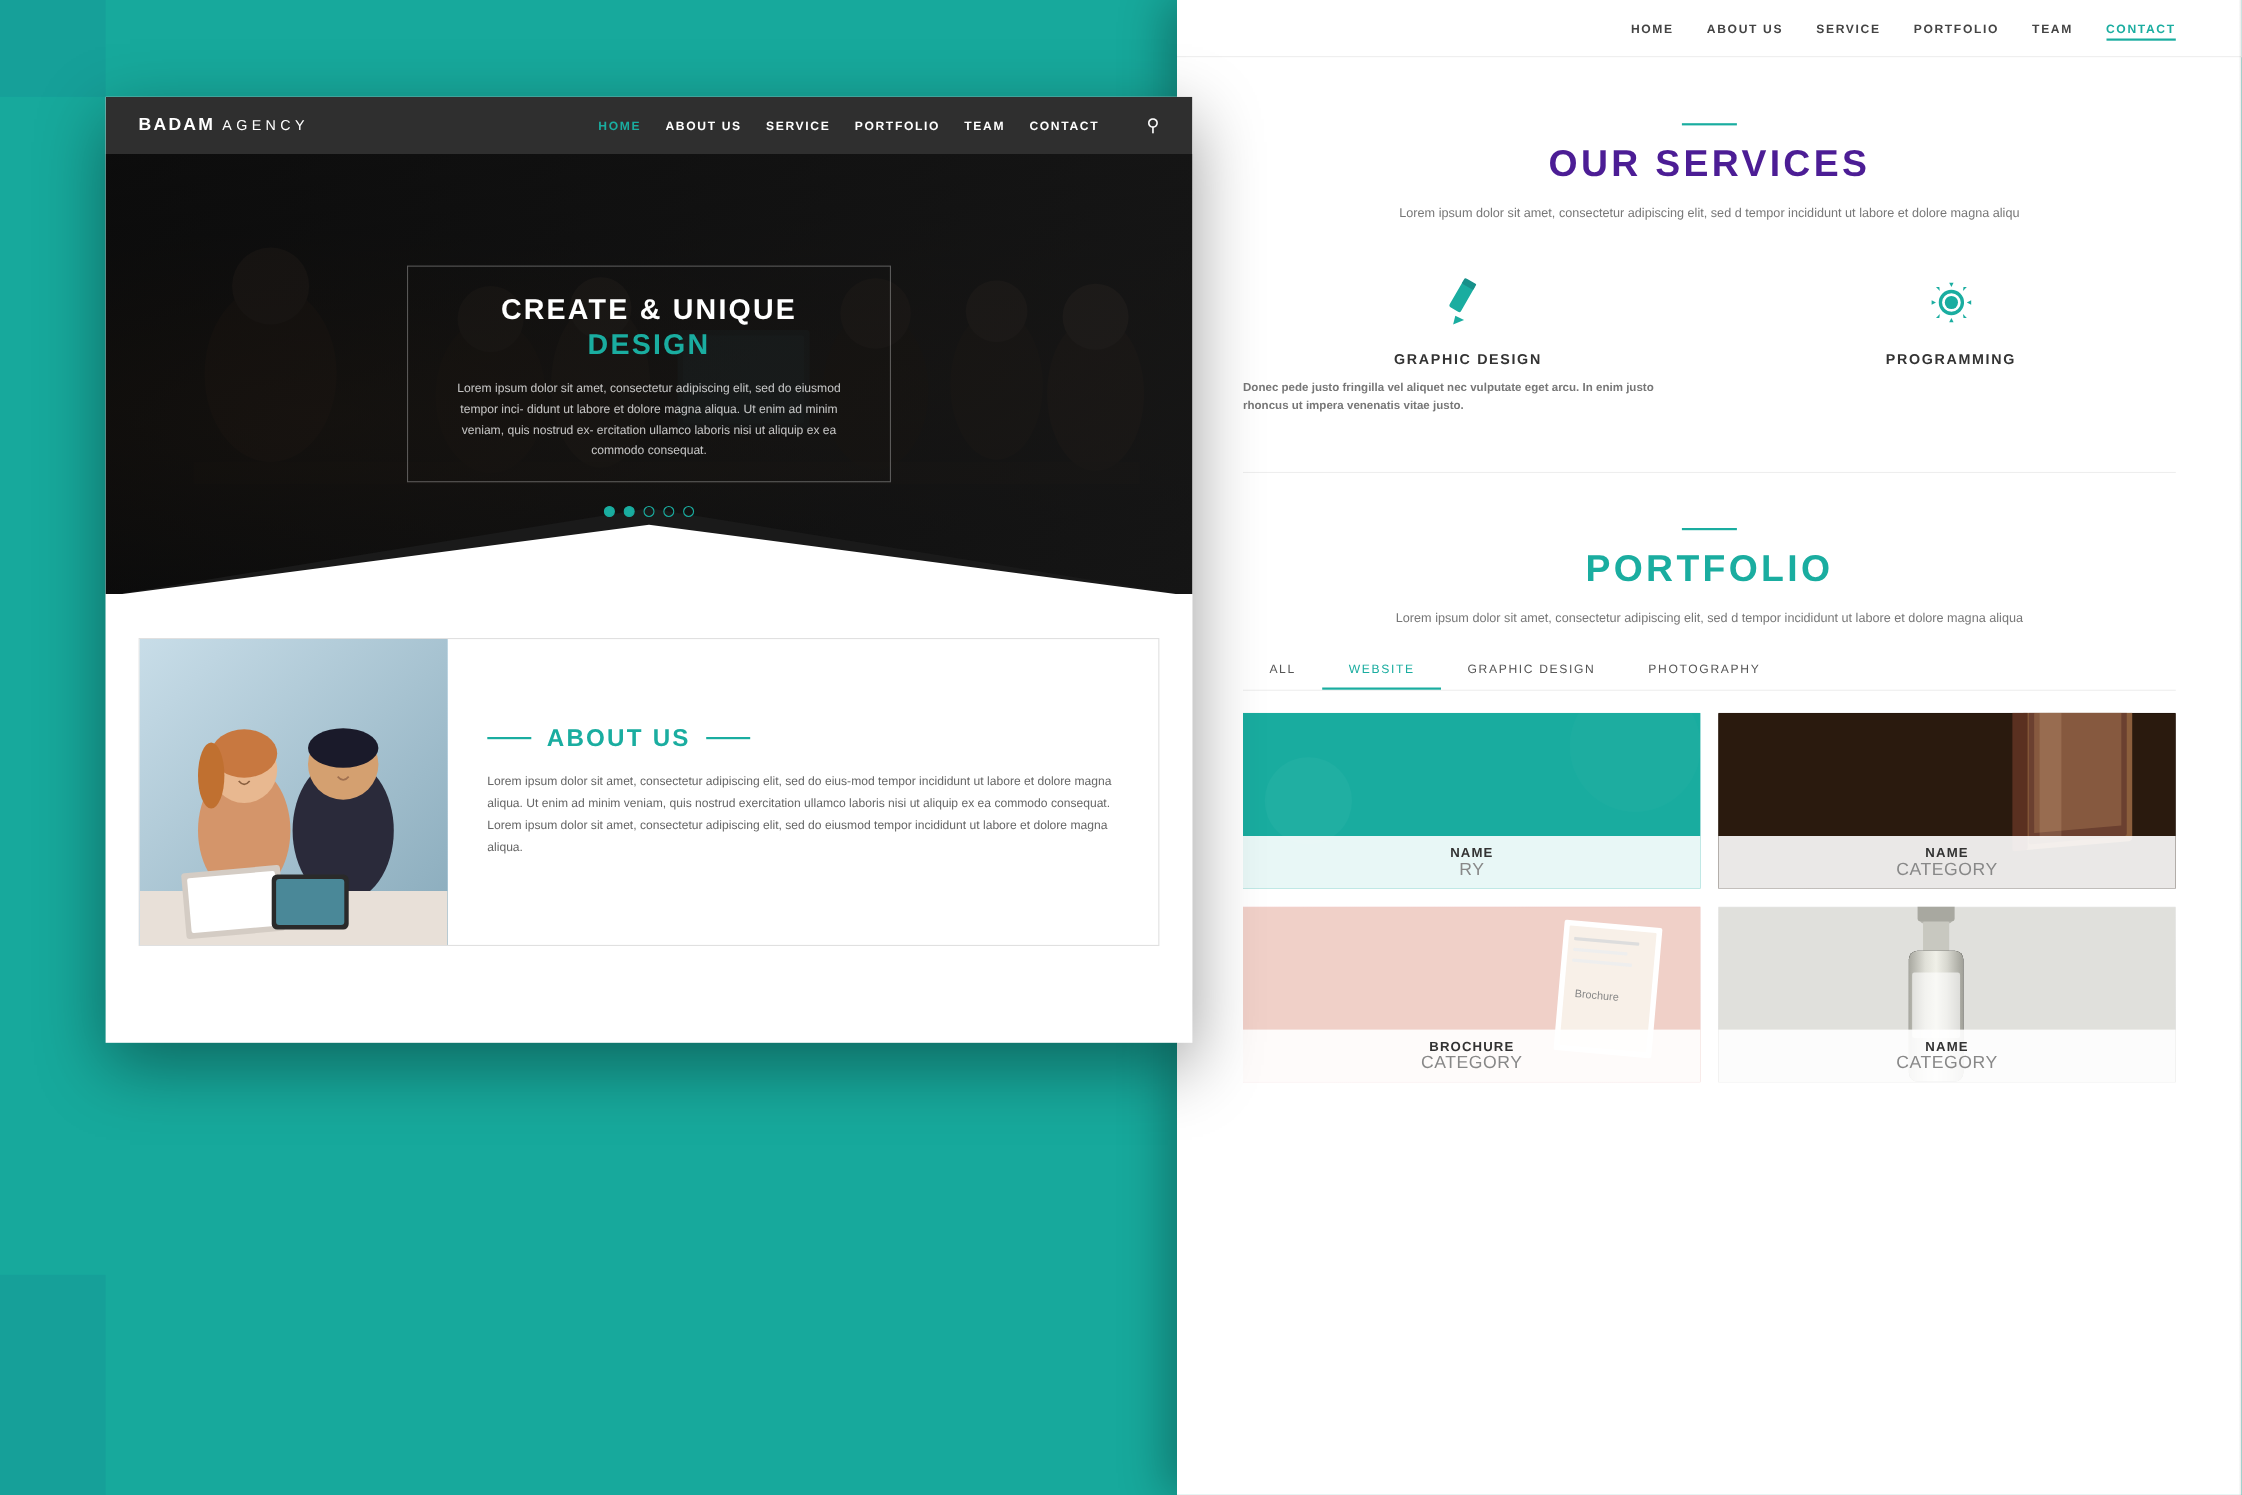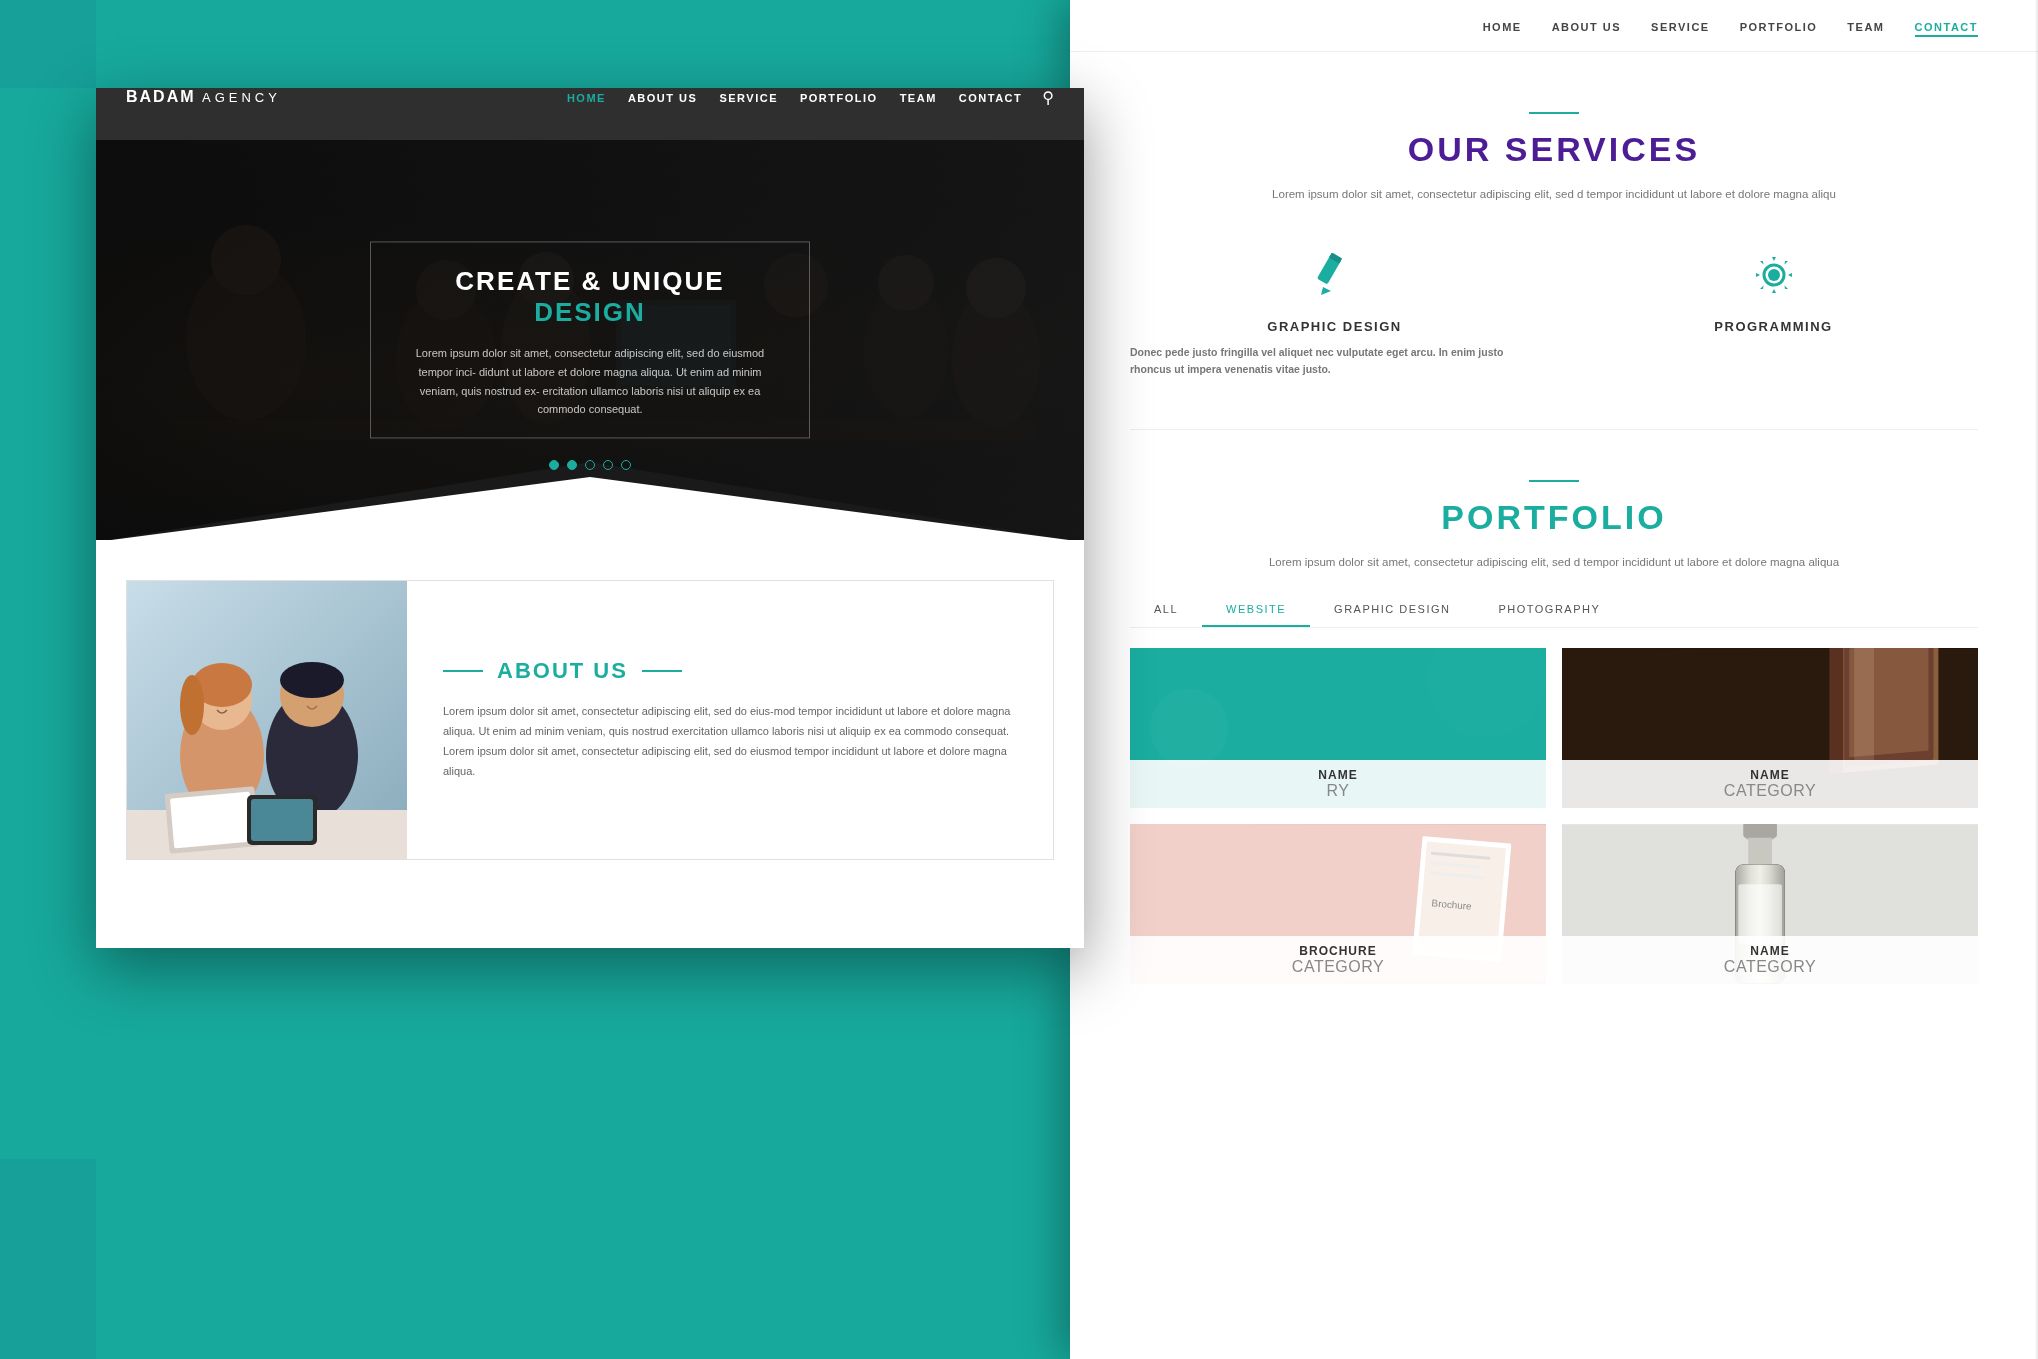--- a/index.html
+++ b/index.html
@@ -31,24 +31,26 @@
       background: #fff;
       box-shadow: 0 20px 60px rgba(0,0,0,0.4);
       z-index: 10;
       overflow: hidden;
     }
 
     
     .navbar {
       background: rgba(10,10,10,0.85);
       display: flex;
+      align-items: center;
       padding: 0 30px;
       height: 52px;
       position: relative;
       z-index: 5;
+      gap: 23px;
     }
     .navbar-brand {
       color: #fff;
       font-size: 16px;
       font-weight: 400;
       letter-spacing: 2px;
       text-transform: uppercase;
     }
     .navbar-brand span {
       font-weight: 700;

